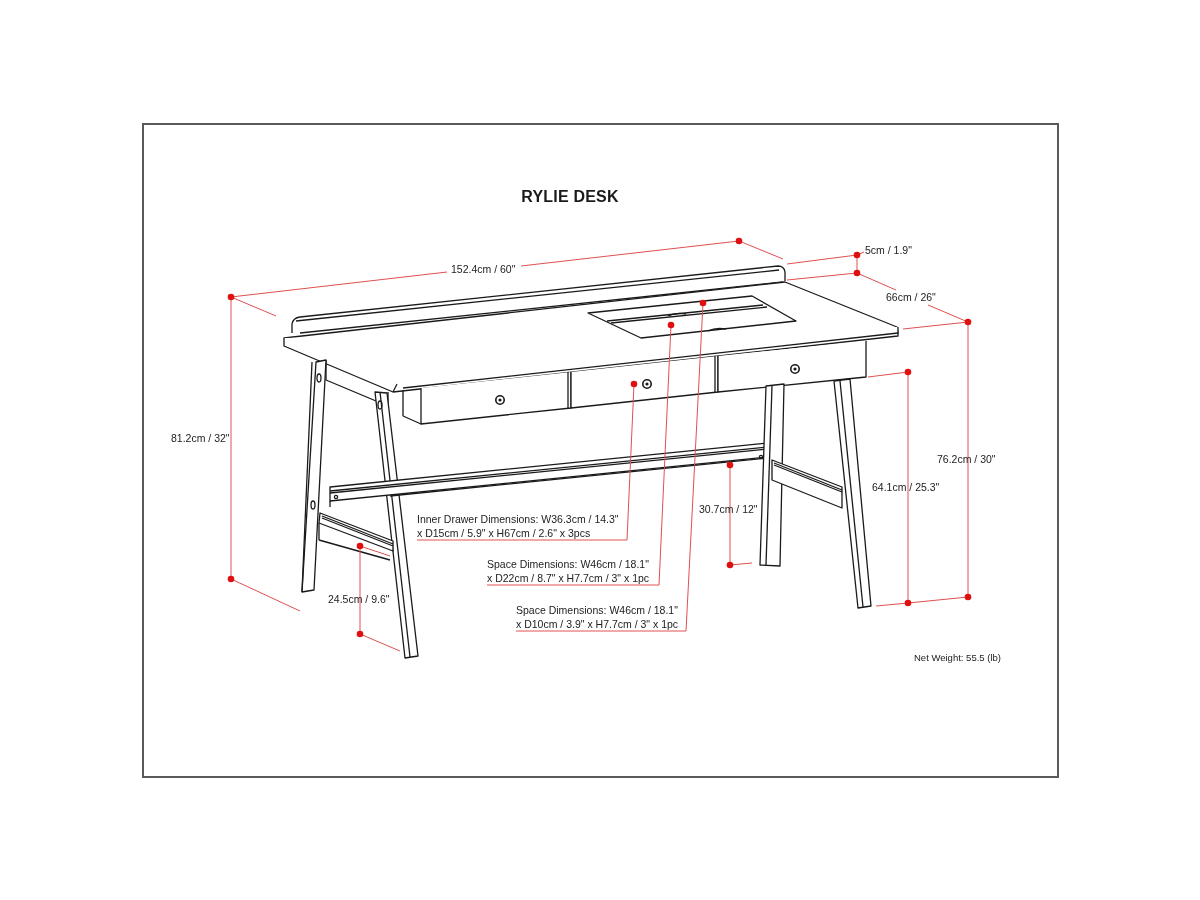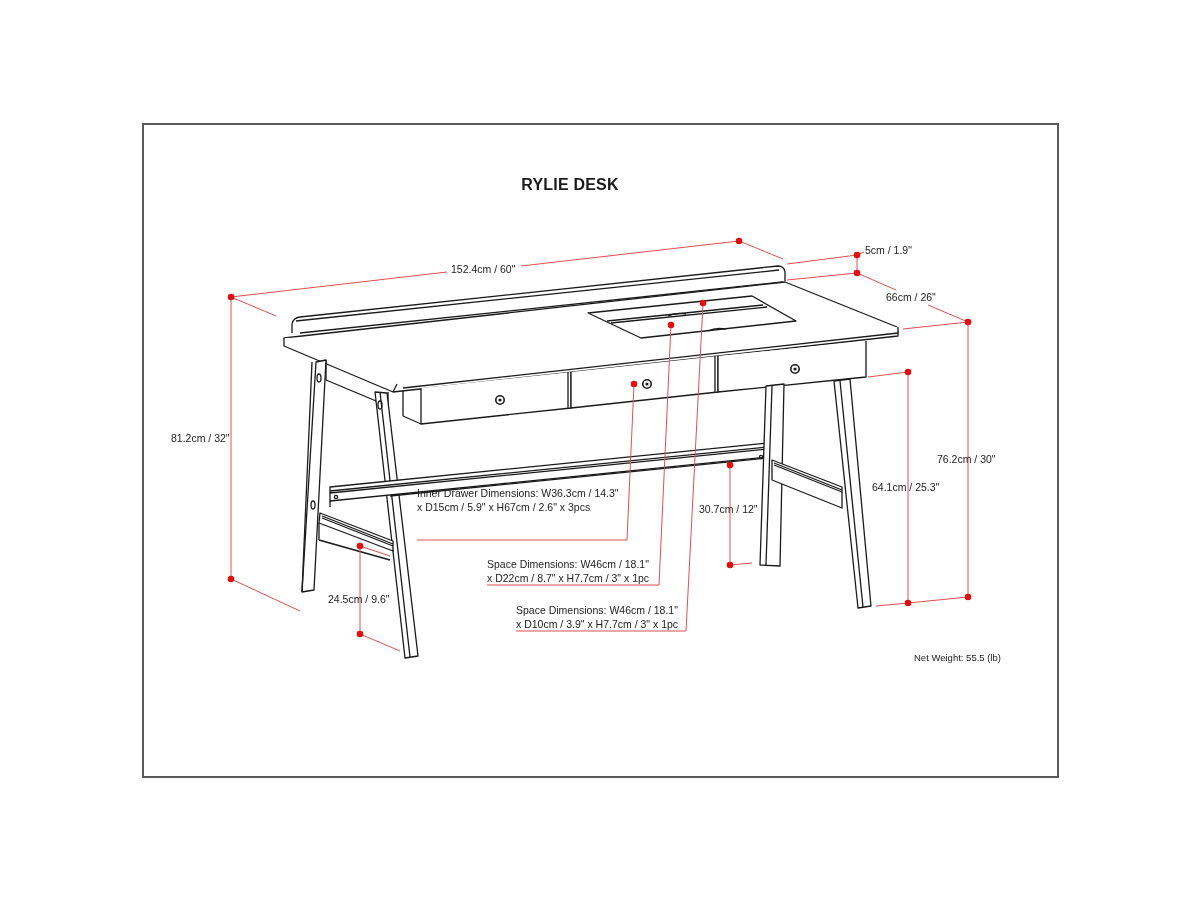--- a/index.html
+++ b/index.html
@@ -1,21 +1,21 @@
 <!DOCTYPE html>
 <html><head>
   <meta charset="utf-8">
   <style>
     html, body { margin: 0; padding: 0; background: #ffffff; }
     body { width: 1200px; height: 900px; position: relative; overflow: hidden;
            font-family: "Liberation Sans", "DejaVu Sans", sans-serif; color: #1a1a1a; }
     .frame { position: absolute; left: 142px; top: 123px; width: 913px; height: 651px;
              border: 2px solid #5a5a5a; box-sizing: content-box; }
     svg.drawing { position: absolute; left: 0; top: 0; width: 1200px; height: 900px; }
-    .title { position: absolute; left: 460px; top: 176px; width: 220px; text-align: center;
+    .title { position: absolute; left: 460px; top: 188px; width: 220px; text-align: center;
              font-weight: bold; font-size: 16px; letter-spacing: 0.2px; }
     .lbl { position: absolute; font-size: 10.5px; line-height: 14px; white-space: nowrap;
            background: transparent; color: #222; }
     .lbl-multi { position: absolute; font-size: 10.5px; line-height: 14px; color: #222; }
     .lbl-multi div { white-space: nowrap; }
     .weight { position: absolute; font-size: 9.5px; color: #222; white-space: nowrap; text-align: center; }
   </style>
 </head>
 <body>
 
@@ -177,21 +177,21 @@
 
 <div class="lbl" style="left:451px; top:262px;">152.4cm / 60"</div>
 <div class="lbl" style="left:865px; top:243px;">5cm / 1.9"</div>
 <div class="lbl" style="left:886px; top:290px;">66cm / 26"</div>
 <div class="lbl" style="left:937px; top:452px;">76.2cm / 30"</div>
 <div class="lbl" style="left:872px; top:480px;">64.1cm / 25.3"</div>
 <div class="lbl" style="left:171px; top:431px;">81.2cm / 32"</div>
 <div class="lbl" style="left:699px; top:502px;">30.7cm / 12"</div>
 <div class="lbl" style="left:328px; top:592px;">24.5cm / 9.6"</div>
 
-<div class="lbl-multi" style="left:417px; top:486px;">
+<div class="lbl-multi" style="left:417px; top:512px;">
   <div>Inner Drawer Dimensions: W36.3cm / 14.3"</div>
   <div>x D15cm / 5.9" x H67cm / 2.6" x 3pcs</div>
 </div>
 <div class="lbl-multi" style="left:487px; top:557px;">
   <div>Space Dimensions: W46cm / 18.1"</div>
   <div>x D22cm / 8.7" x H7.7cm / 3" x 1pc</div>
 </div>
 <div class="lbl-multi" style="left:516px; top:603px;">
   <div>Space Dimensions: W46cm / 18.1"</div>
   <div>x D10cm / 3.9" x H7.7cm / 3" x 1pc</div>

